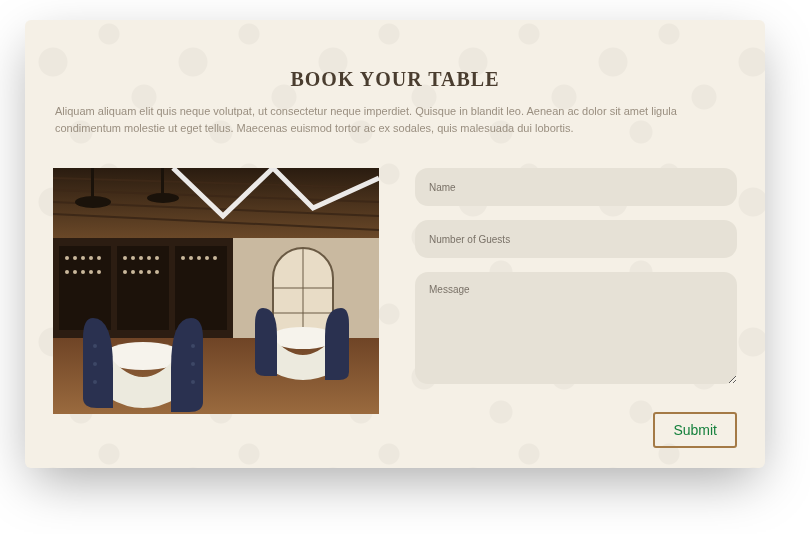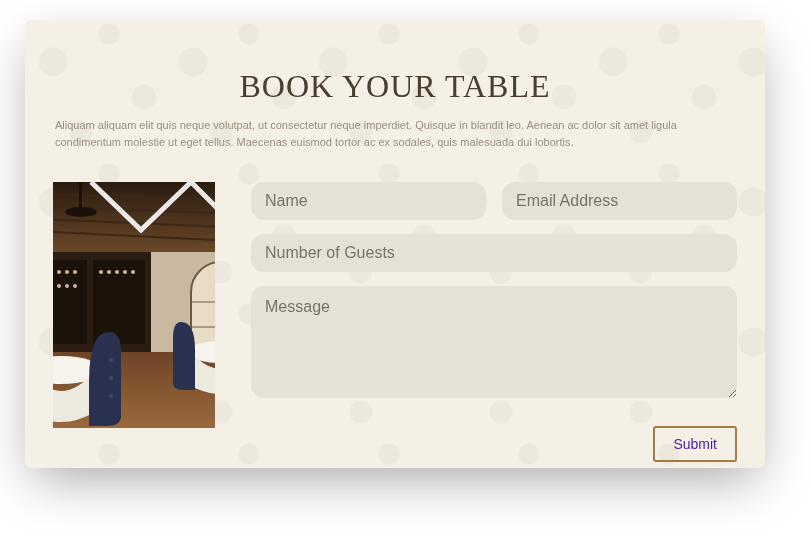--- a/index.html
+++ b/index.html
@@ -31,23 +31,23 @@
       radial-gradient(circle at 85% 55%, rgba(0,0,0,0.03) 0 12px, transparent 13px),
       radial-gradient(circle at 40% 80%, rgba(0,0,0,0.03) 0 11px, transparent 12px);
     background-size: 140px 140px;
     pointer-events: none;
     border-radius: 6px;
   }
   .inner { position: relative; z-index: 1; }
   h1.title {
     text-align: center;
     font-family: Georgia, serif;
-    font-weight: 400;
+    font-weight: 700;
     letter-spacing: 1px;
-    font-size: 32px;
+    font-size: 20px;
     color: #4a3d2f;
   }
   p.subtitle {
     font-family: Arial, Helvetica, sans-serif;
     font-size: 11px;
     color: #9a8f80;
     line-height: 1.5;
     margin-top: 12px;
     max-width: 680px;
     margin-left: auto;
@@ -77,38 +77,38 @@
     margin-bottom: 14px;
   }
   .field {
     flex: 1;
     height: 38px;
     background: #e6e1d6;
     border: none;
     border-radius: 13px;
     padding: 0 14px;
     font-family: Arial, Helvetica, sans-serif;
-    font-size: 16px;
+    font-size: 10px;
     color: #7a7268;
   }
   .field::placeholder { color: #7a7268; }
   textarea.field {
     height: 112px;
     padding: 12px 14px;
     resize: both;
   }
   .btn-row {
     display: flex;
     justify-content: flex-end;
     margin-top: 14px;
   }
   .submit-btn {
     background: transparent;
     border: 2px solid #a47a46;
-    color: #4c1d95;
+    color: #15803d;
     font-family: Arial, Helvetica, sans-serif;
     font-size: 14px;
     padding: 8px 18px;
     border-radius: 3px;
     cursor: pointer;
   }
 </style>
 </head>
 <body>
 
@@ -215,21 +215,20 @@
             <circle cx="140" cy="178" r="2"></circle>
               <circle cx="140" cy="196" r="2"></circle>
               <circle cx="140" cy="214" r="2"></circle>
           </g>
         </svg>
       </div>
 
       <div class="form-col">
         <div class="field-row">
           <input class="field" placeholder="Name" style="">
-          <input class="field" placeholder="Email Address" style="">
         </div>
         <div class="field-row">
           <input class="field" placeholder="Number of Guests" style="">
         </div>
         <div class="field-row">
           <textarea class="field" placeholder="Message" style=""></textarea>
         </div>
         <div class="btn-row">
           <button class="submit-btn">Submit</button>
         </div>

